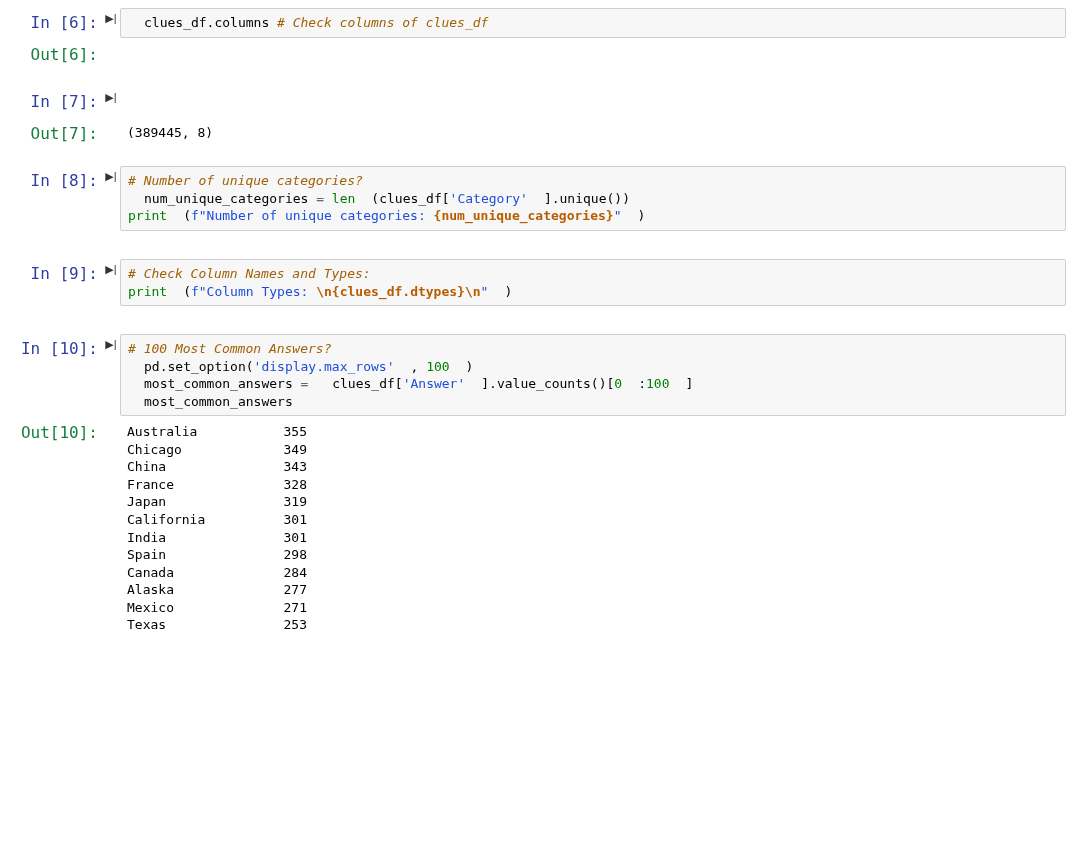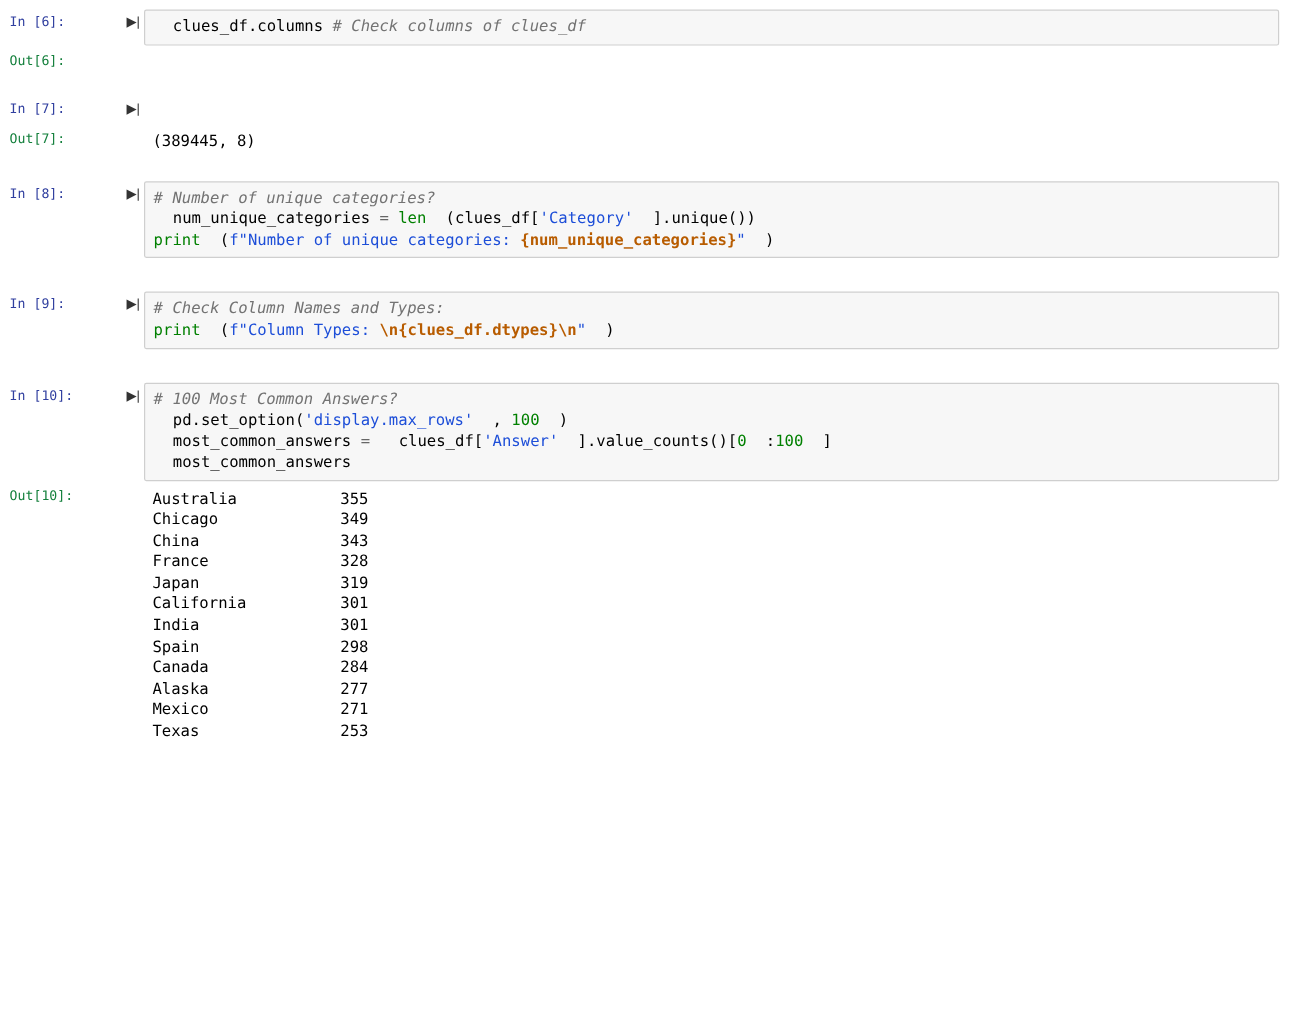--- a/index.html
+++ b/index.html
@@ -11,24 +11,24 @@
     color: #000;
   }
   .cell {
     display: flex;
     align-items: flex-start;
     margin-bottom: 2px;
   }
   .prompt {
     width: 90px;
     min-width: 90px;
-    text-align: left;
+    text-align: right;
     padding: 4px 6px 4px 0;
     font-family: monospace;
-    font-size: 11px;
+    font-size: 16px;
     line-height: 1.35;
     white-space: nowrap;
   }
   .prompt-in { color: #303F9F; }
   .prompt-out { color: #15803d; }
   .run-btn {
     width: 14px;
     min-width: 14px;
     display: flex;
     align-items: center;
@@ -58,21 +58,21 @@
     flex: 1;
     padding: 5px 7px;
     font-family: monospace;
     font-size: 13px;
     line-height: 1.35;
     white-space: pre;
     overflow-x: auto;
     margin-left: 2px;
   }
   .out-group { margin-bottom: 18px; }
-  .tok-c  { color: #737373; font-style: italic; } 
+  .tok-c  { color: #a16207; font-style: italic; } 
   .tok-o  { color: #666; }                          
   .tok-bi { color: #008000; }                       
   .tok-s  { color: #1d4ed8; }                       
   .tok-se { color: #B85C00; font-weight: bold; }   
   .tok-si { color: #B85C00; font-weight: bold; }   
   .tok-n  { color: #000; margin-left: 16px; }
   .tok-m  { color: #008000; }                       
 </style>
 </head>
 <body>

